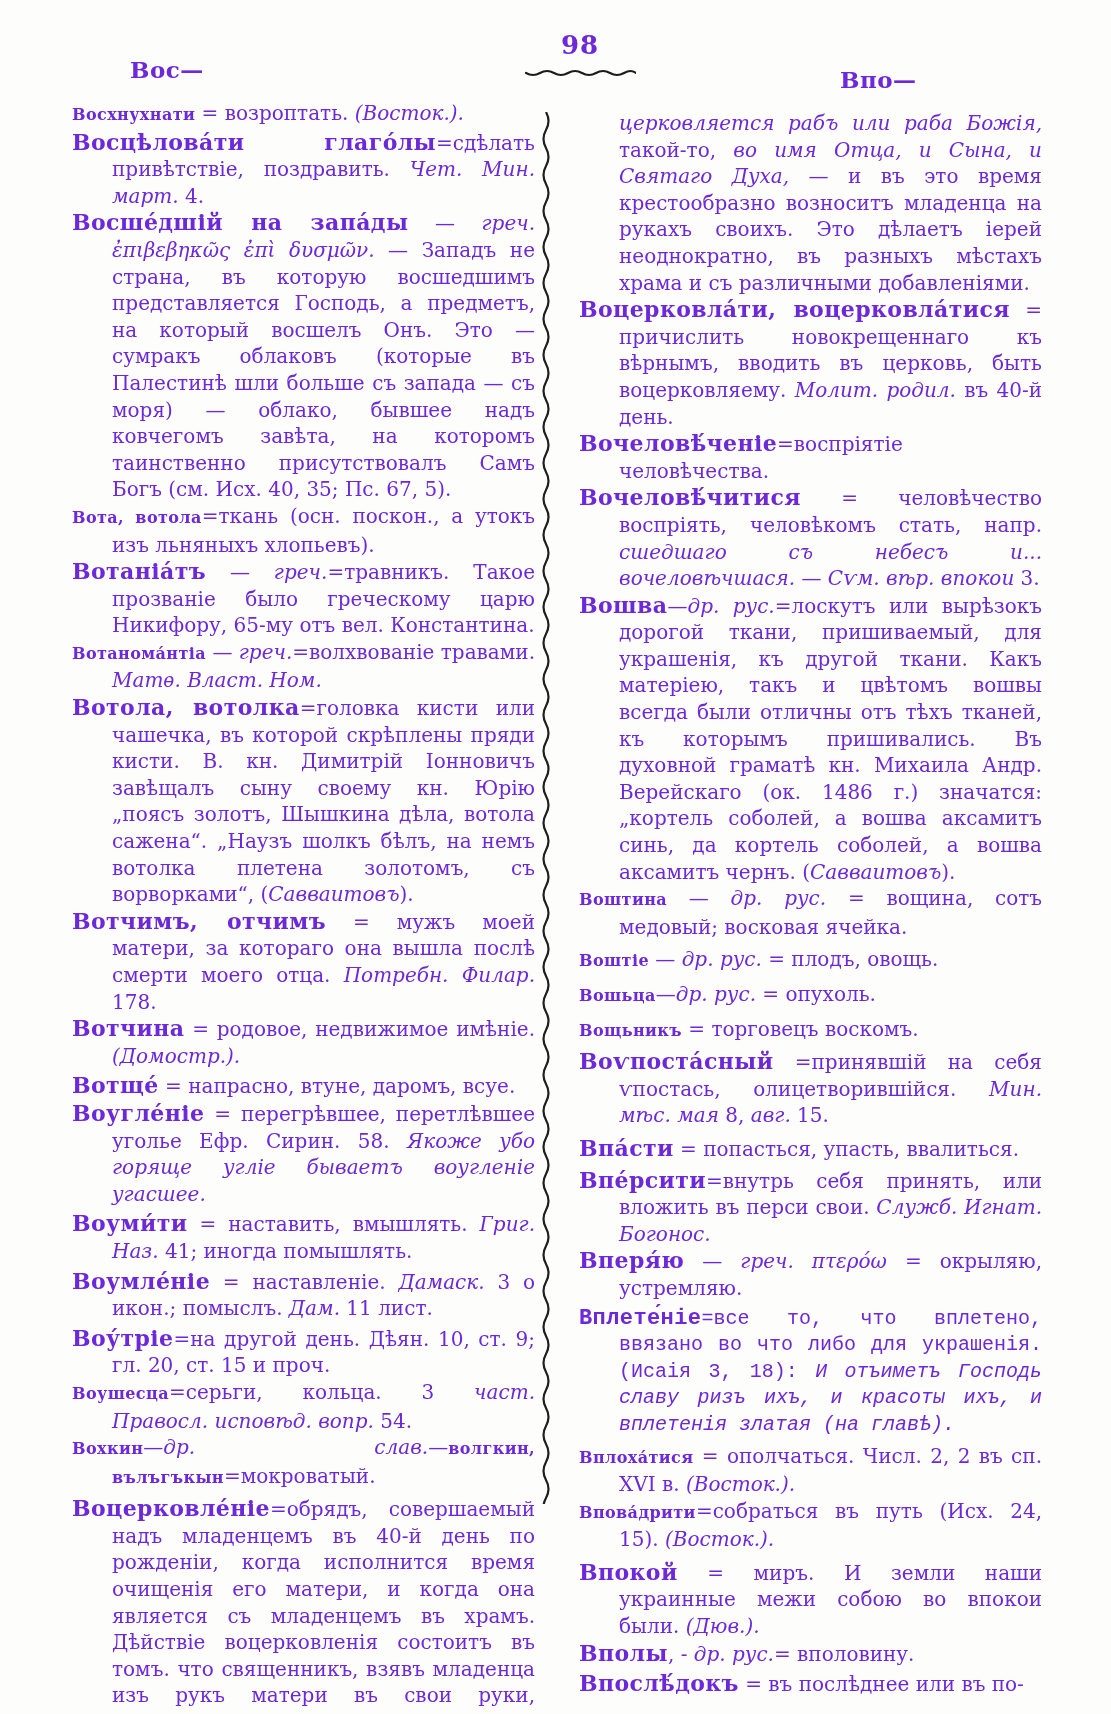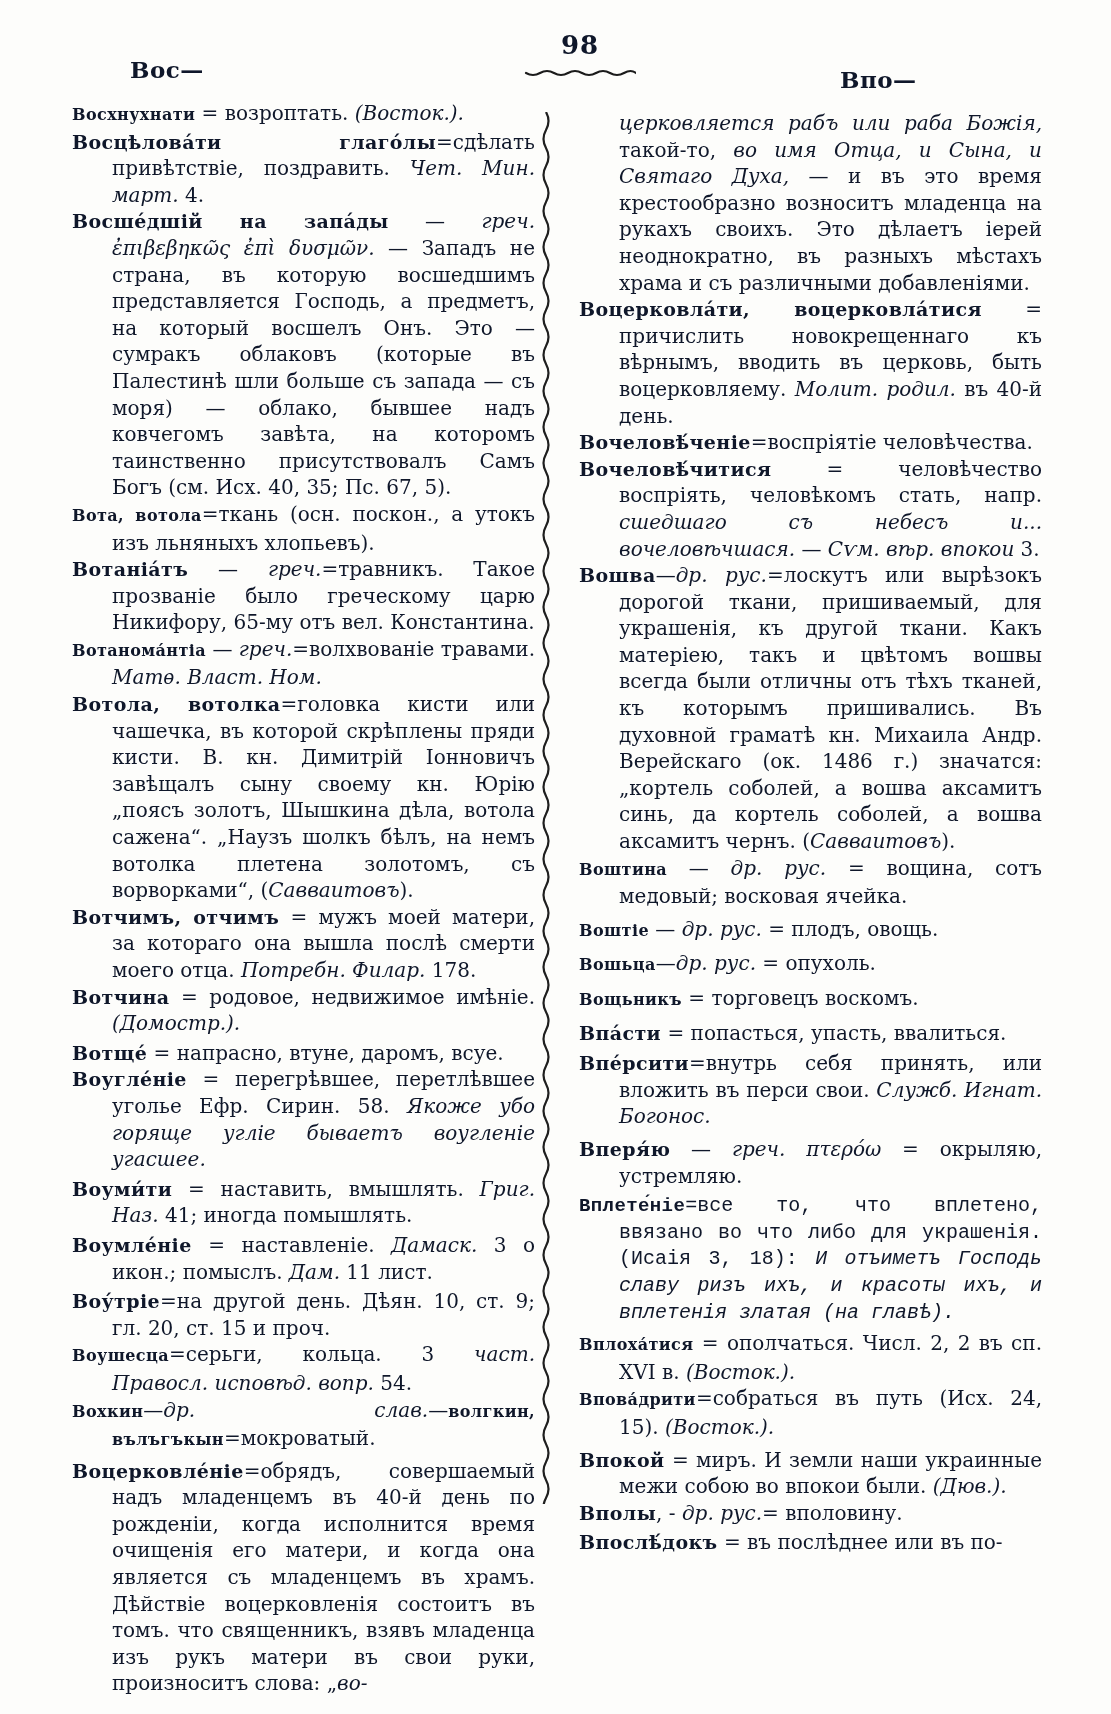--- a/index.html
+++ b/index.html
@@ -2,21 +2,21 @@
 <html><head>
 <meta charset="utf-8">
 <style>
   html, body { margin: 0; padding: 0; background: #e8e8e4; }
   .page {
     position: relative;
     width: 1111px;
     height: 1714px;
     margin: 0 auto;
     background: #fdfdfb;
-    color: #0f172a;
+    color: #6d28d9;
     font-family: "DejaVu Serif", serif;
     overflow: hidden;
   }
   .page-number {
     position: absolute;
     top: 30px; left: 520px; width: 120px;
     text-align: center;
     font-size: 26px; font-weight: bold;
     letter-spacing: 1px;
   }
@@ -32,21 +32,21 @@
   .column { position: absolute; width: 463px; font-size: 20px; line-height: 26.6px; }
   .left-col  { top: 100px; left: 72px;  }
   .right-col { top: 110px; left: 579px; }
   p.entry {
     margin: 0;
     padding-left: 40px;
     text-indent: -40px;
     text-align: justify;
   }
   p.entry.cont { text-indent: 0; }
-  .hw { font-weight: bold; font-size: 19px; letter-spacing: 0.4px; }
+  .hw { font-weight: bold; font-size: 22px; letter-spacing: 0.4px; }
   .hw-sm { font-size: 16px; }
   .it { font-style: italic; }
   .greek { font-style: italic; }
 </style>
 </head>
 <body>
 
 <div class="page">
 
   <div class="page-number">98</div>
@@ -84,23 +84,24 @@
   <div class="column right-col">
       <p class="entry cont"><span class="it">церковляется рабъ или раба Божія,</span><span> такой-то, </span><span class="it">во имя Отца, и Сына, и Святаго Духа,</span><span> — и въ это время крестообразно возноситъ младенца на рукахъ своихъ. Это дѣлаетъ іерей неоднократно, въ разныхъ мѣстахъ храма и съ различными добавленіями.</span></p>
       <p class="entry"><span class="hw">Воцерковла́ти, воцерковла́тися</span><span> = причислить новокрещеннаго къ вѣрнымъ, вводить въ церковь, быть воцерковляему. </span><span class="it">Молит. родил.</span><span> въ 40-й день.</span></p>
       <p class="entry"><span class="hw">Вочеловѣ́ченіе</span><span>=воспріятіе человѣчества.</span></p>
       <p class="entry"><span class="hw">Вочеловѣ́читися</span><span> = человѣчество воспріять, человѣкомъ стать, напр. </span><span class="it">сшедшаго съ небесъ и... вочеловѣчшася.</span><span> — </span><span class="it">Сѵм. вѣр. впокои</span><span> 3.</span></p>
       <p class="entry"><span class="hw">Вошва</span><span>—</span><span class="it">др. рус.</span><span>=лоскутъ или вырѣзокъ дорогой ткани, пришиваемый, для украшенія, къ другой ткани. Какъ матеріею, такъ и цвѣтомъ вошвы всегда были отличны отъ тѣхъ тканей, къ которымъ пришивались. Въ духовной граматѣ кн. Михаила Андр. Верейскаго (ок. 1486 г.) значатся: „кортель соболей, а вошва аксамитъ синь, да кортель соболей, а вошва аксамитъ чернъ. (</span><span class="it">Савваитовъ</span><span>).</span></p>
       <p class="entry"><span class="hw hw-sm">Воштина</span><span> — </span><span class="it">др. рус.</span><span> = вощина, сотъ медовый; восковая ячейка.</span></p>
       <p class="entry" style="margin-top: 6px;"><span class="hw hw-sm">Воштіе</span><span> — </span><span class="it">др. рус.</span><span> = плодъ, овощь.</span></p>
       <p class="entry" style="margin-top: 6px;"><span class="hw hw-sm">Вошьца</span><span>—</span><span class="it">др. рус.</span><span> = опухоль.</span></p>
       <p class="entry" style="margin-top: 6px;"><span class="hw hw-sm">Вощьникъ</span><span> = торговецъ воскомъ.</span></p>
+      <p class="entry" style="margin-top: 4px;"><span class="hw">Воѵпоста́сный</span><span> =принявшій на себя ѵпостась, олицетворившійся. </span><span class="it">Мин. мѣс. мая</span><span> 8, </span><span class="it">авг.</span><span> 15.</span></p>
       <p class="entry" style="margin-top: 6px;"><span class="hw">Впа́сти</span><span> = попасться, упасть, ввалиться.</span></p>
       <p class="entry" style="margin-top: 4px;"><span class="hw">Впе́рсити</span><span>=внутрь себя принять, или вложить въ перси свои. </span><span class="it">Служб. Игнат. Богонос.</span></p>
-      <p class="entry" style="margin-top: 6px;"><span class="hw">Вперя́ю</span><span> — </span><span class="it">греч.</span><span> </span><span class="it greek">πτερόω</span><span> = окрыляю, устремляю.</span></p>
+      <p class="entry" style=""><span class="hw">Вперя́ю</span><span> — </span><span class="it">греч.</span><span> </span><span class="it greek">πτερόω</span><span> = окрыляю, устремляю.</span></p>
       <p class="entry" style="margin-top: 4px; font-family: Liberation Mono, monospace;"><span class="hw">Вплете́ніе</span><span>=все то, что вплетено, ввязано во что либо для украшенія. (Исаія 3, 18): </span><span class="it">И отъиметъ Господь славу ризъ ихъ, и красоты ихъ, и вплетенія златая (на главѣ).</span></p>
       <p class="entry" style="margin-top: 4px;"><span class="hw hw-sm">Вплоха́тися</span><span> = ополчаться. Числ. 2, 2 въ сп. XVI в. </span><span class="it">(Восток.).</span></p>
       <p class="entry"><span class="hw hw-sm">Впова́дрити</span><span>=собраться въ путь (Исх. 24, 15). </span><span class="it">(Восток.).</span></p>
       <p class="entry" style="margin-top: 6px;"><span class="hw">Впокой</span><span> = миръ. И земли наши украинные межи собою во впокои были. </span><span class="it">(Дюв.).</span></p>
       <p class="entry"><span class="hw">Вполы</span><span>, - </span><span class="it">др. рус.</span><span>= вполовину.</span></p>
       <p class="entry" style="margin-top: 3px;"><span class="hw">Впослѣ́докъ</span><span> = въ послѣднее или въ по-</span></p>
     </div>
 
 </div>
 

